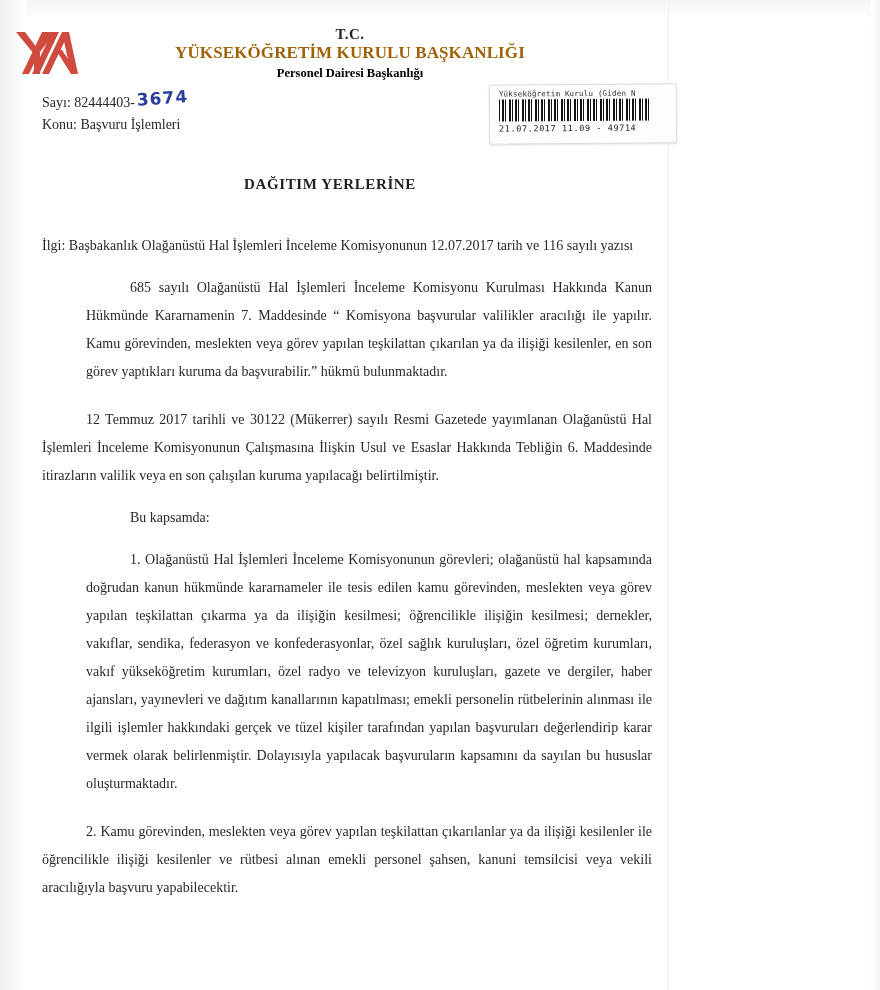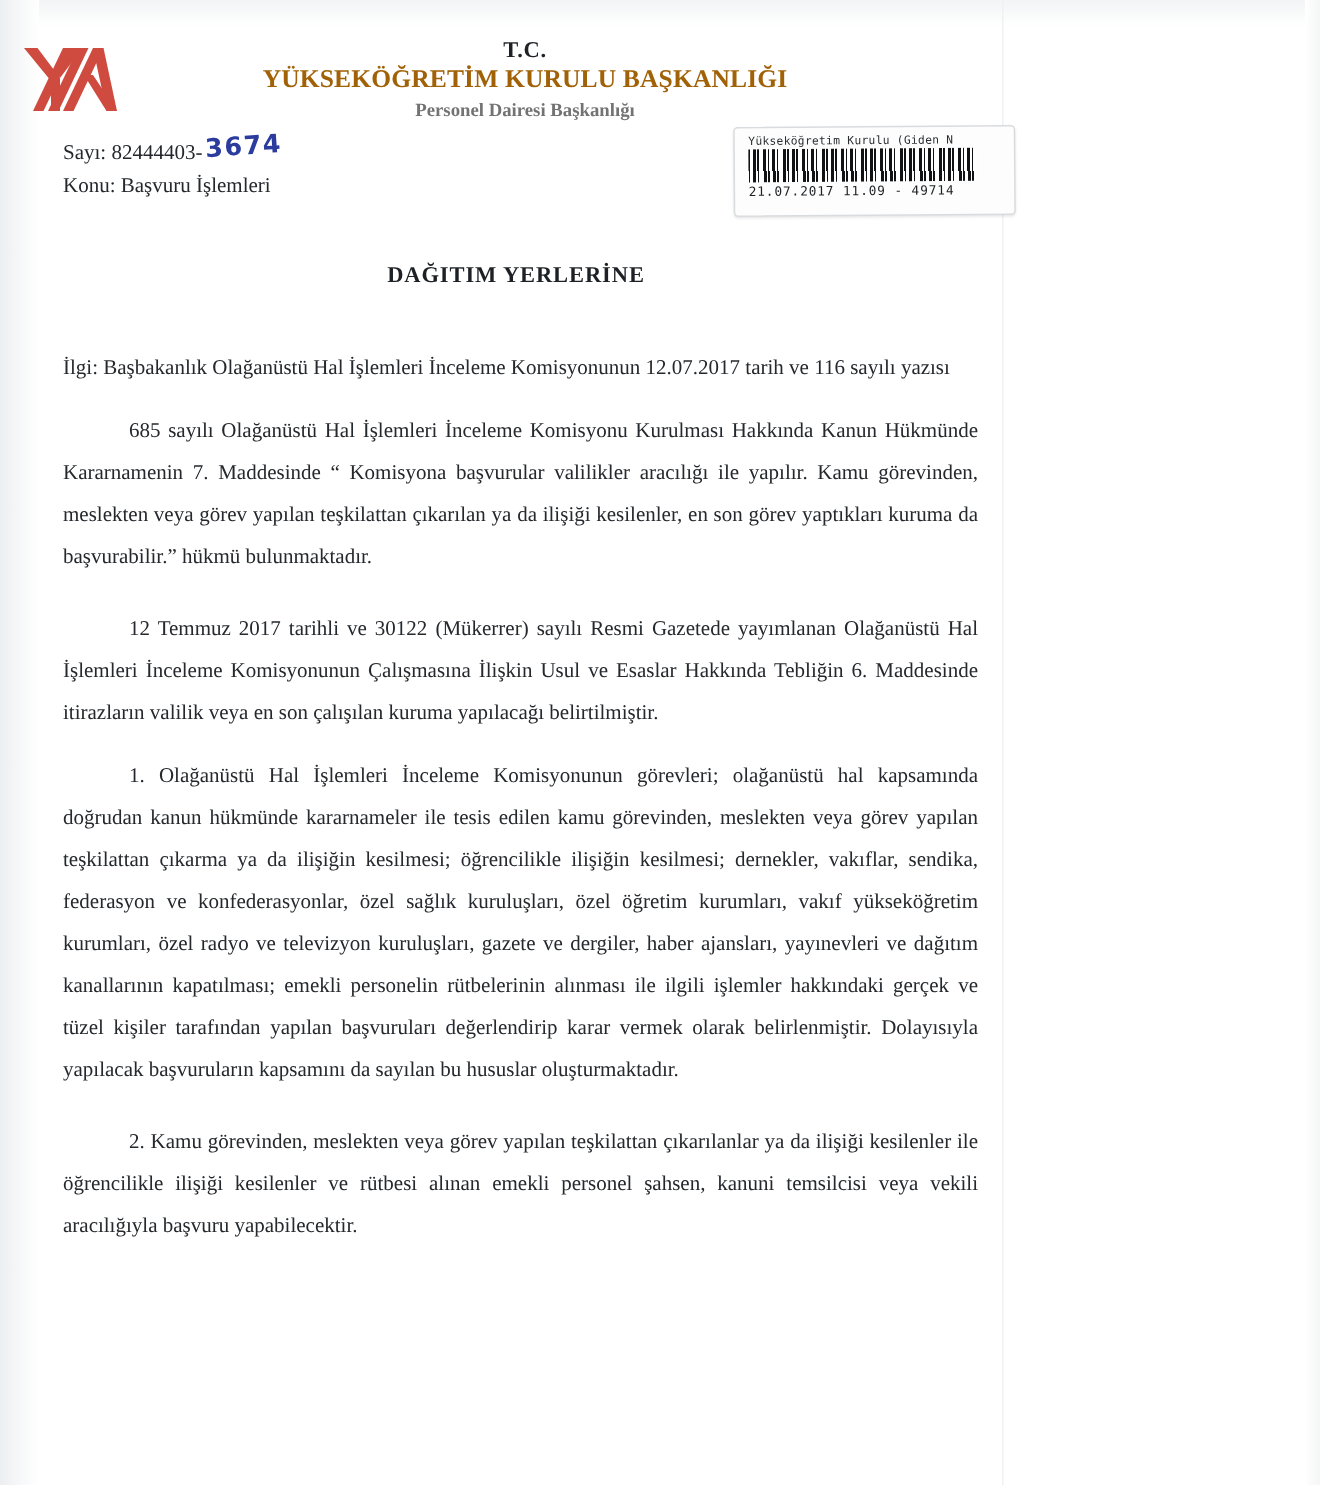--- a/index.html
+++ b/index.html
@@ -79,21 +79,21 @@
     font-weight: bold;
     letter-spacing: 0.1px;
     line-height: 1.2;
     white-space: nowrap;
     color: #a16207;
   }
   .dept-line {
     font-size: 12.5px;
     font-weight: bold;
     margin-top: 2px;
-    color: #737373;
+    color: #000000;
   }
 
   
   .meta {
     position: absolute;
     left: 42px; top: 88px;
     font-size: 14px;
     line-height: 1.55;
     color: #24282c;
   }
@@ -154,40 +154,39 @@
   
   .doc-heading {
     position: absolute;
     left: 0; top: 176px;
     width: 660px;
     text-align: center;
     font-size: 15px;
     font-weight: bold;
     letter-spacing: 0.6px;
     color: #1d2125;
-    padding-left: 14px;
   }
 
   .body {
     position: absolute;
     left: 42px; top: 232px;
     width: 610px;
     font-size: 14px;
     line-height: 28px;
     text-align: justify;
     color: #25292d;
   }
   .para {
     margin: 0 0 0 0;
     text-align: justify;
     text-justify: inter-word;
   }
   .para.indent { text-indent: 44px; }
   .para.gap-sm { margin-top: 20px; }
-  .para.gap-md { margin-top: 14px; }
+  .para.gap-md { margin-top: 14px; margin-left: 44px; }
   .para.left { text-align: left; }
 </style>
 </head>
 <body>
 
 <div class="page">
 
   <div class="scan-top-shade"></div>
   <div class="scan-left-shade"></div>
   <div class="scan-right-edge"></div>
@@ -233,17 +232,18 @@
     <div class="barcode"></div>
     <div class="stamp-code">21.07.2017 11.09 - 49714</div>
   </div>
 
   <div class="doc-heading">DAĞITIM YERLERİNE</div>
 
   <div class="body">
     <p class="para left">İlgi: Başbakanlık Olağanüstü Hal İşlemleri İnceleme Komisyonunun 12.07.2017 tarih ve 116 sayılı yazısı</p>
     <p class="para indent gap-md">685 sayılı Olağanüstü Hal İşlemleri İnceleme Komisyonu Kurulması Hakkında Kanun Hükmünde Kararnamenin 7. Maddesinde “ Komisyona başvurular valilikler aracılığı ile yapılır. Kamu görevinden, meslekten veya görev yapılan teşkilattan çıkarılan ya da ilişiği kesilenler, en son görev yaptıkları kuruma da başvurabilir.” hükmü bulunmaktadır.</p>
     <p class="para indent gap-sm">12 Temmuz 2017 tarihli ve 30122 (Mükerrer) sayılı Resmi Gazetede yayımlanan Olağanüstü Hal İşlemleri İnceleme Komisyonunun Çalışmasına İlişkin Usul ve Esaslar Hakkında Tebliğin 6. Maddesinde itirazların valilik veya en son çalışılan kuruma yapılacağı belirtilmiştir.</p>
+    <p class="para indent gap-md">Bu kapsamda:</p>
     <p class="para indent gap-md">1. Olağanüstü Hal İşlemleri İnceleme Komisyonunun görevleri; olağanüstü hal kapsamında doğrudan kanun hükmünde kararnameler ile tesis edilen kamu görevinden, meslekten veya görev yapılan teşkilattan çıkarma ya da ilişiğin kesilmesi; öğrencilikle ilişiğin kesilmesi; dernekler, vakıflar, sendika, federasyon ve konfederasyonlar, özel sağlık kuruluşları, özel öğretim kurumları, vakıf yükseköğretim kurumları, özel radyo ve televizyon kuruluşları, gazete ve dergiler, haber ajansları, yayınevleri ve dağıtım kanallarının kapatılması; emekli personelin rütbelerinin alınması ile ilgili işlemler hakkındaki gerçek ve tüzel kişiler tarafından yapılan başvuruları değerlendirip karar vermek olarak belirlenmiştir. Dolayısıyla yapılacak başvuruların kapsamını da sayılan bu hususlar oluşturmaktadır.</p>
     <p class="para indent gap-sm">2. Kamu görevinden, meslekten veya görev yapılan teşkilattan çıkarılanlar ya da ilişiği kesilenler ile öğrencilikle ilişiği kesilenler ve rütbesi alınan emekli personel şahsen, kanuni temsilcisi veya vekili aracılığıyla başvuru yapabilecektir.</p>
   </div>
 
 </div>
 
 </body></html>

